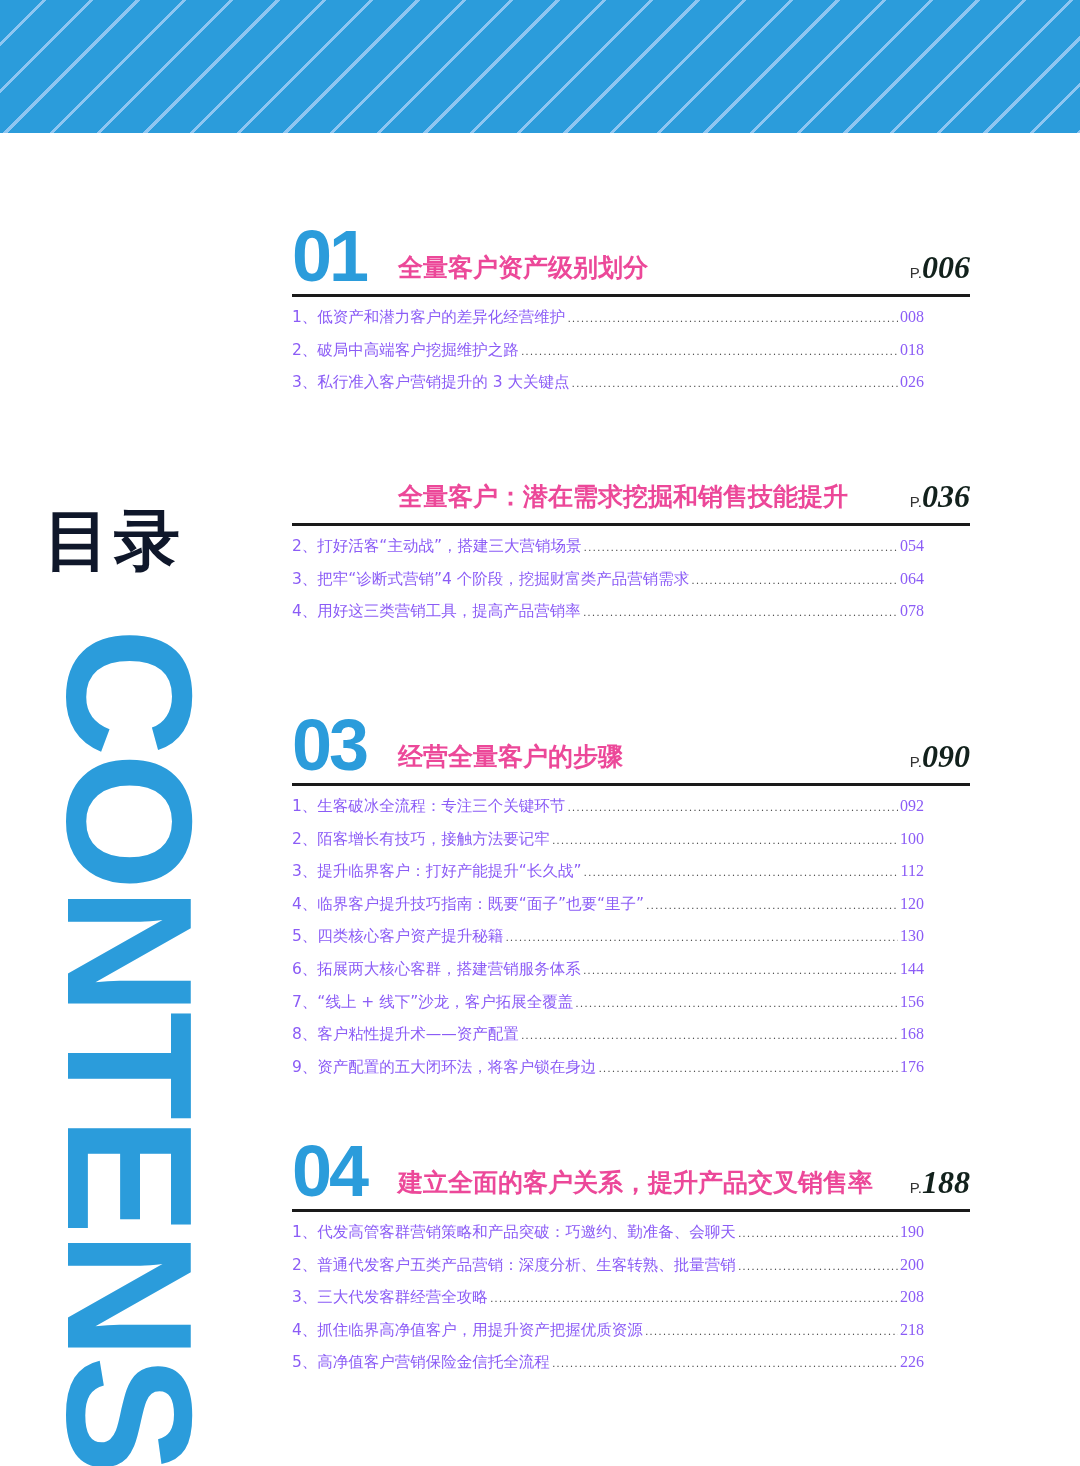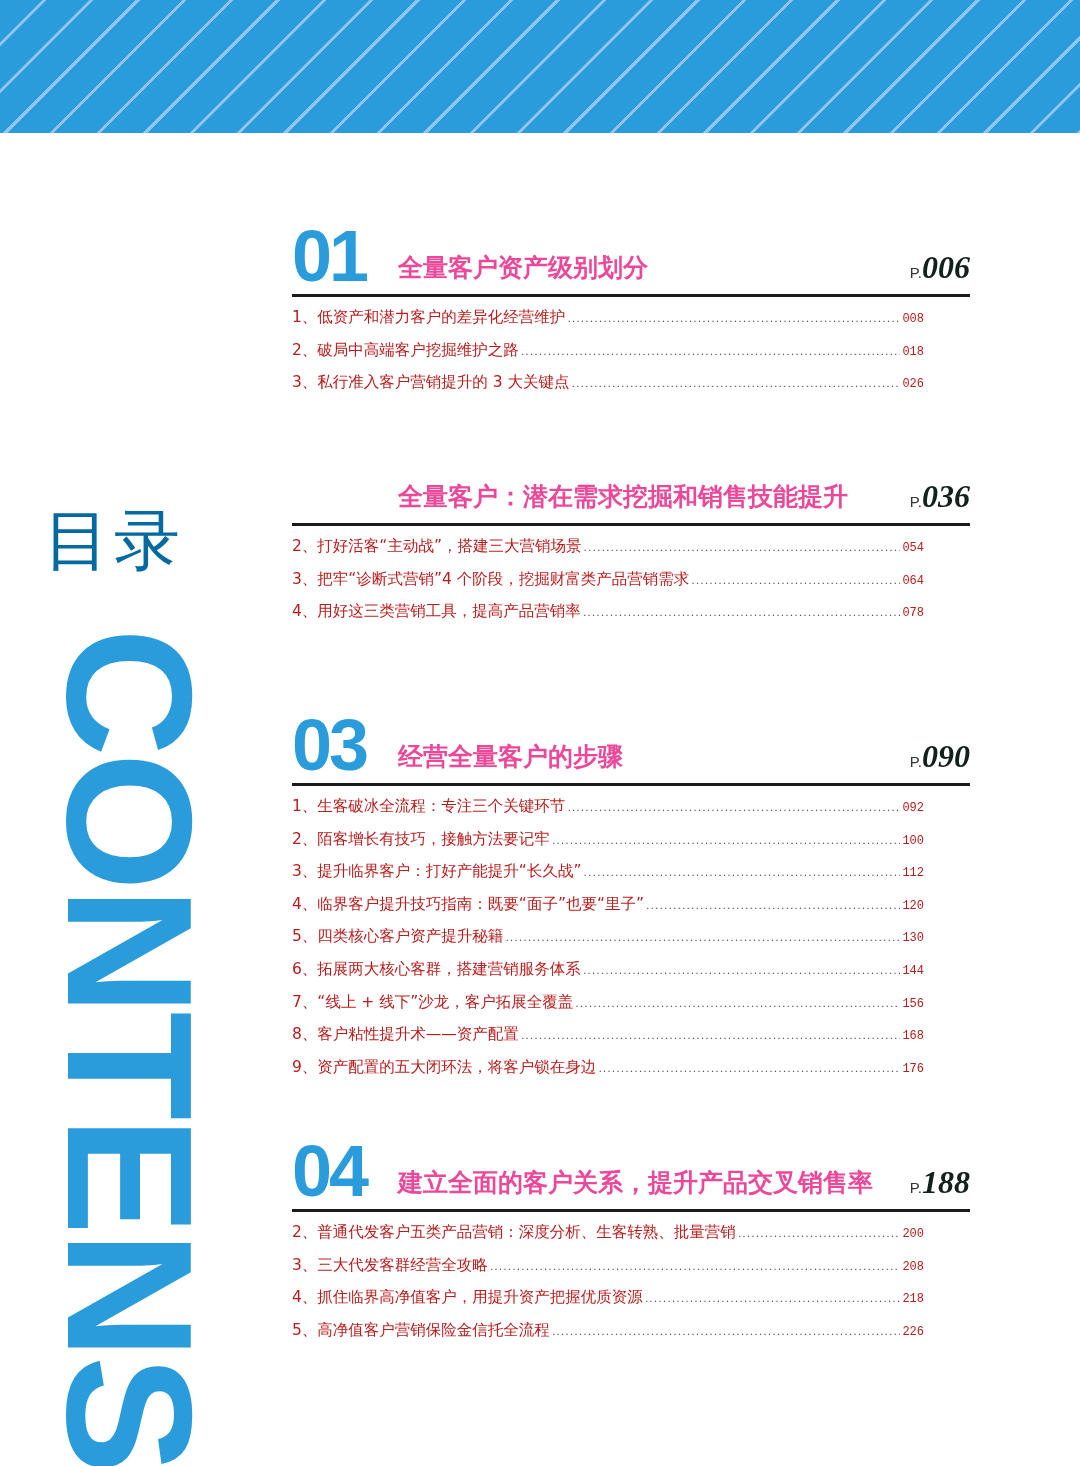--- a/index.html
+++ b/index.html
@@ -10,21 +10,21 @@
   }
   .banner {
     position: absolute; left: 0; top: 0; width: 1080px; height: 133px;
     background-color: #2b9cdb;
     background-image: repeating-linear-gradient(135deg,
       transparent 0px, transparent 30px,
       rgba(160,205,245,0.85) 30px, rgba(160,205,245,0.85) 33px);
   }
   .side-title {
     position: absolute; left: 44px; top: 508px;
-    font-size: 66px; font-weight: 400; color: #0369a1;
+    font-size: 66px; font-weight: 700; color: #0f172a;
     letter-spacing: 4px; line-height: 1;
     font-family: "DejaVu Sans", sans-serif;
   }
   .side-contens {
     position: absolute; left: 40px; top: 628px;
     writing-mode: vertical-rl;
     font-family: "Liberation Sans", sans-serif;
     font-weight: 700; font-size: 178px; line-height: 1;
     color: #2b9cdb; letter-spacing: -4px;
   }
@@ -45,31 +45,31 @@
     margin-top: 15px;
   }
   .sec-page .p { font-family: "Liberation Sans", sans-serif; font-size: 15px; color: #333; }
   .sec-page .n {
     font-family: "Liberation Serif", "DejaVu Serif", serif;
     font-style: italic; font-weight: 700; font-size: 32px;
   }
   .items { margin-top: 10px; }
   .item {
     display: flex; align-items: baseline; height: 32.6px;
-    font-size: 15.5px; color: #b91c1c; width: 632px;
+    font-size: 15.5px; color: #8b5cf6; width: 632px;
   }
   .item .t { white-space: nowrap; }
   .item .dots {
     flex: 1; overflow: hidden; white-space: nowrap; margin: 0 2px;
     color: #555; letter-spacing: 1px; font-size: 11px;
   }
   .item .dots::before {
     content: "................................................................................................................................................................";
   }
-  .item .pg { white-space: nowrap; font-family: Liberation Mono, monospace; font-size: 12px; }
+  .item .pg { white-space: nowrap; font-family: Liberation Serif, serif; font-size: 16px; }
 </style>
 </head>
 <body>
 
 <div class="banner"></div>
 
 <div class="side-title">目录</div>
 <div class="side-contens">CONTENS</div>
 
 <div class="section" style="top:222px;">
@@ -185,20 +185,25 @@
 <div class="section" style="top:1137px;text-align:center;">
   <div class="sec-head">
     <div class="sec-num">04</div>
     <div class="sec-title">建立全面的客户关系，提升产品交叉销售率</div>
     <div class="sec-page">
       <span class="p">P.</span><span class="n">188</span>
     </div>
   </div>
   <div class="items">
     <div class="item">
+        <span class="t">1、代发高管客群营销策略和产品突破：巧邀约、勤准备、会聊天</span>
+        <span class="dots"></span>
+        <span class="pg">190</span>
+      </div>
+    <div class="item">
         <span class="t">2、普通代发客户五类产品营销：深度分析、生客转熟、批量营销</span>
         <span class="dots"></span>
         <span class="pg">200</span>
       </div>
     <div class="item">
         <span class="t">3、三大代发客群经营全攻略</span>
         <span class="dots"></span>
         <span class="pg">208</span>
       </div>
     <div class="item">

